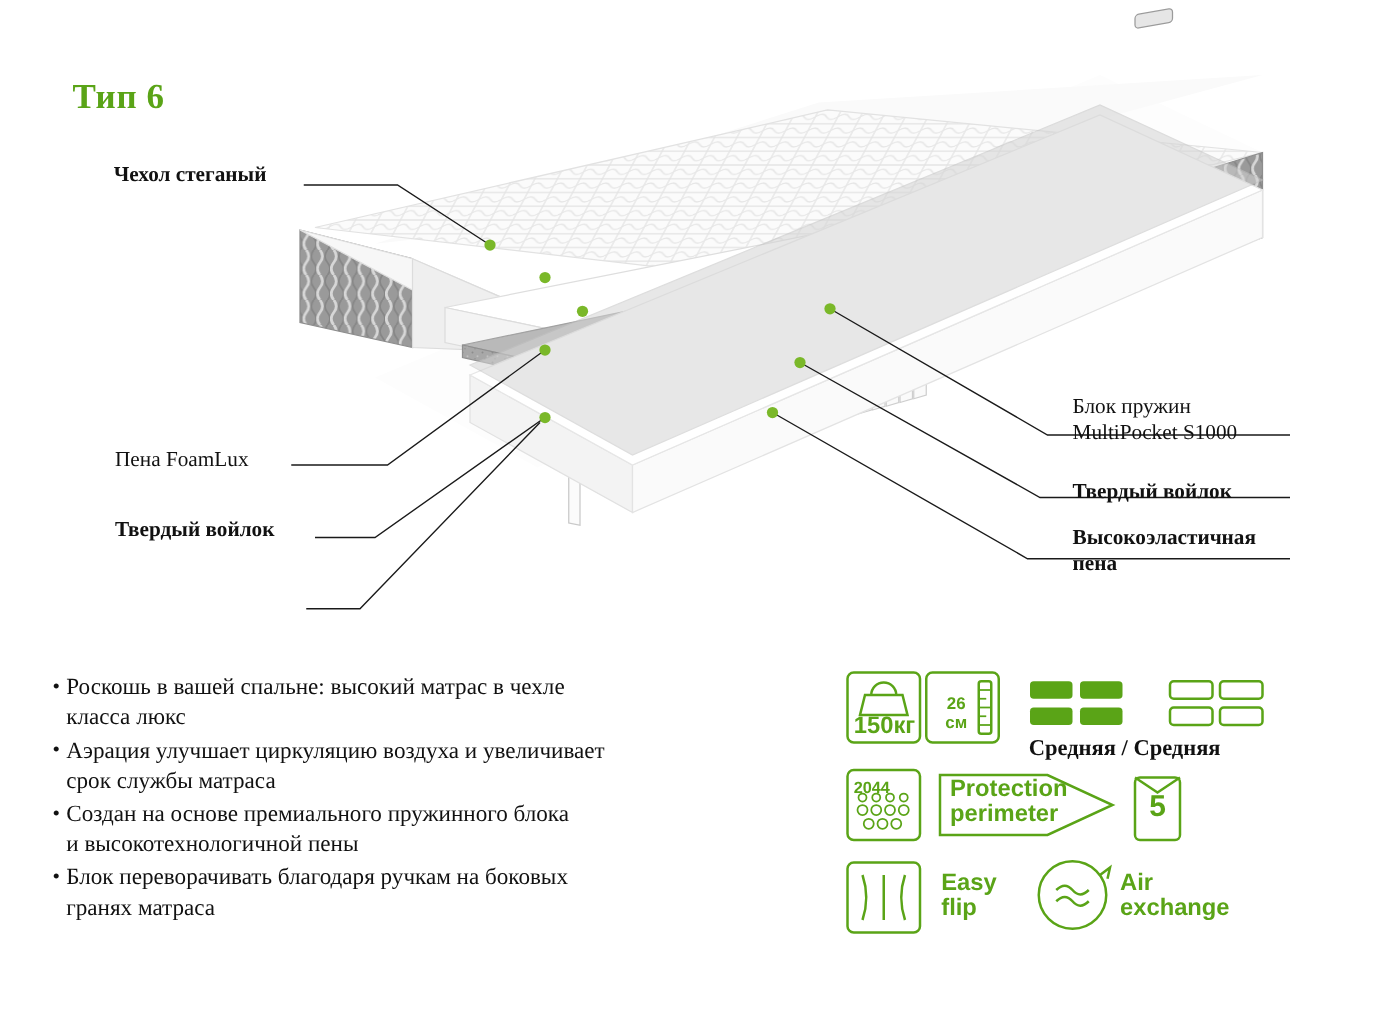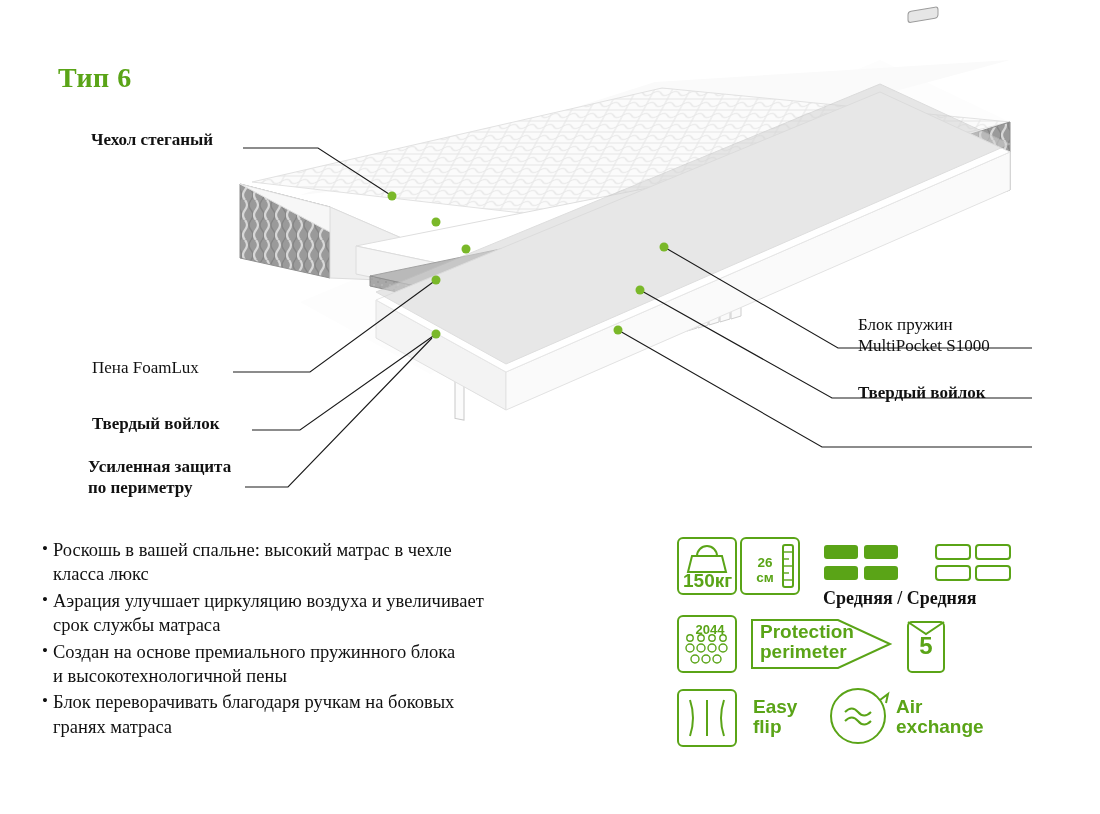--- a/index.html
+++ b/index.html
@@ -145,21 +145,21 @@
     font-weight: bold;
     color: #5aa417;
     line-height: 1.1;
     white-space: pre-line;
   }
   .springs-text {
     position: absolute;
     left: 683px;
     top: 622px;
     width: 54px;
-    text-align: center;
+    text-align: left;
     font-family: "Liberation Sans", sans-serif;
     font-size: 13px;
     font-weight: bold;
     color: #5aa417;
   }
   .warranty-text {
     position: absolute;
     left: 913px;
     top: 632px;
     width: 26px;
@@ -337,28 +337,28 @@
       <circle cx="618" cy="330" r="4.5"></circle>
     </g>
   </svg>
 
   <div class="callout bold" style="left:75px; top:130px;">Чехол стеганый</div>
 
   <div class="callout" style="left:76px; top:358px;">Пена FoamLux</div>
 
   <div class="callout bold" style="left:76px; top:414px;">Твердый войлок</div>
 
-  <div class="callout bold" style="left:72px; top:457px;">Усиленная защита
-по периметру</div>
 
   <div class="callout" style="left:842px; top:315px;">Блок пружин
 MultiPocket S1000</div>
 
   <div class="callout bold" style="left:842px; top:383px;">Твердый войлок</div>
 
+  <div class="callout bold" style="left:842px; top:420px;">Высокоэластичная
+пена</div>
 
   <div class="bullets">
     <div class="li">
       <span class="dot">•</span>
       <span class="txt">Роскошь в вашей спальне: высокий матрас в чехле
 класса люкс</span>
     </div>
     <div class="li">
       <span class="dot">•</span>
       <span class="txt">Аэрация улучшает циркуляцию воздуха и увеличивает

